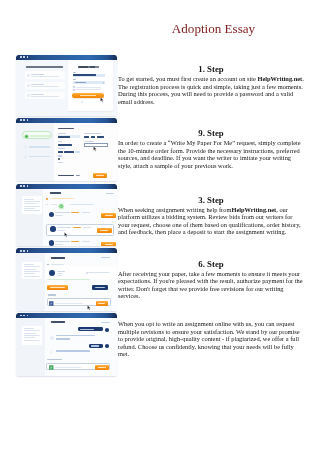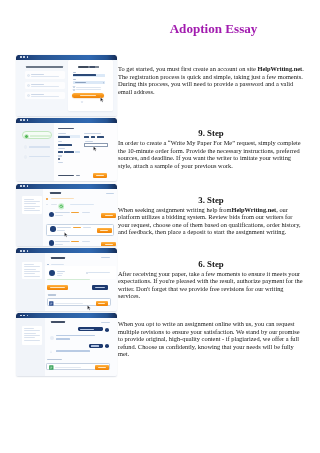--- a/index.html
+++ b/index.html
@@ -1,20 +1,20 @@
 <!DOCTYPE html>
 <html><head>
 <meta charset="utf-8">
 <title>Adoption Essay</title>
 <style>
   html,body{margin:0;padding:0;}
   body{width:320px;height:453px;background:#ffffff;font-family:"Liberation Serif",serif;overflow:hidden;}
   .page{position:relative;width:320px;height:453px;}
-  .title{position:absolute;left:120.5px;top:20.6px;width:186px;text-align:center;color:#a21caf;
-    font-weight:bold;font-size:13.1px;}
+  .title{position:absolute;left:120.5px;top:20.6px;width:186px;text-align:center;color:#7f1d1d;
+    font-weight:normal;font-size:13.1px;}
   
   .step{position:absolute;left:118px;width:186px;color:#161616;font-size:6.4px;line-height:7.5px;text-align:left;}
   .step .hd{text-align:center;font-weight:bold;font-size:8.8px;line-height:9px;margin-bottom:1.1px;}
   .step b{font-weight:bold;}
   
   .win{position:absolute;left:16.4px;width:100.6px;border-radius:2.2px;overflow:hidden;
        background:#fff;box-shadow:0 .5px 1.3px rgba(30,55,100,.15);}
   .bar{height:5.1px;border-radius:2.2px 2.2px 0 0;position:relative;
        background:linear-gradient(90deg,#16305e 0%,#1d3f78 6%,#27528f 22%,#2d61a4 50%,#3069b2 72%,#245392 90%,#152c56 100%);}
   .dots{position:absolute;left:3.8px;top:1.85px;display:flex;gap:1.75px;}
@@ -161,20 +161,21 @@
 
 
 </style>
 </head>
 <body>
 
 <div class="page">
   <div class="title">Adoption Essay</div>
 
   <div class="step" style="top:65.3px">
+    <div class="hd">1. Step</div>
     <div><span>To get started, you must first create an account on site </span><b>HelpWriting.net</b><span>. The registration process is quick and simple, taking just a few moments. During this process, you will need to provide a password and a valid email address.</span></div>
   </div>
   <div class="step" style="top:129.3px">
     <div class="hd">9. Step</div>
     <div><span>In order to create a “Write My Paper For Me” request, simply complete the 10-minute order form. Provide the necessary instructions, preferred sources, and deadline. If you want the writer to imitate your writing style, attach a sample of your previous work.</span><b></b><span></span></div>
   </div>
   <div class="step" style="top:195.5px">
     <div class="hd">3. Step</div>
     <div><span>When seeking assignment writing help from</span><b>HelpWriting.net</b><span>, our platform utilizes a bidding system. Review bids from our writers for your request, choose one of them based on qualifications, order history, and feedback, then place a deposit to start the assignment writing.</span></div>
   </div>

